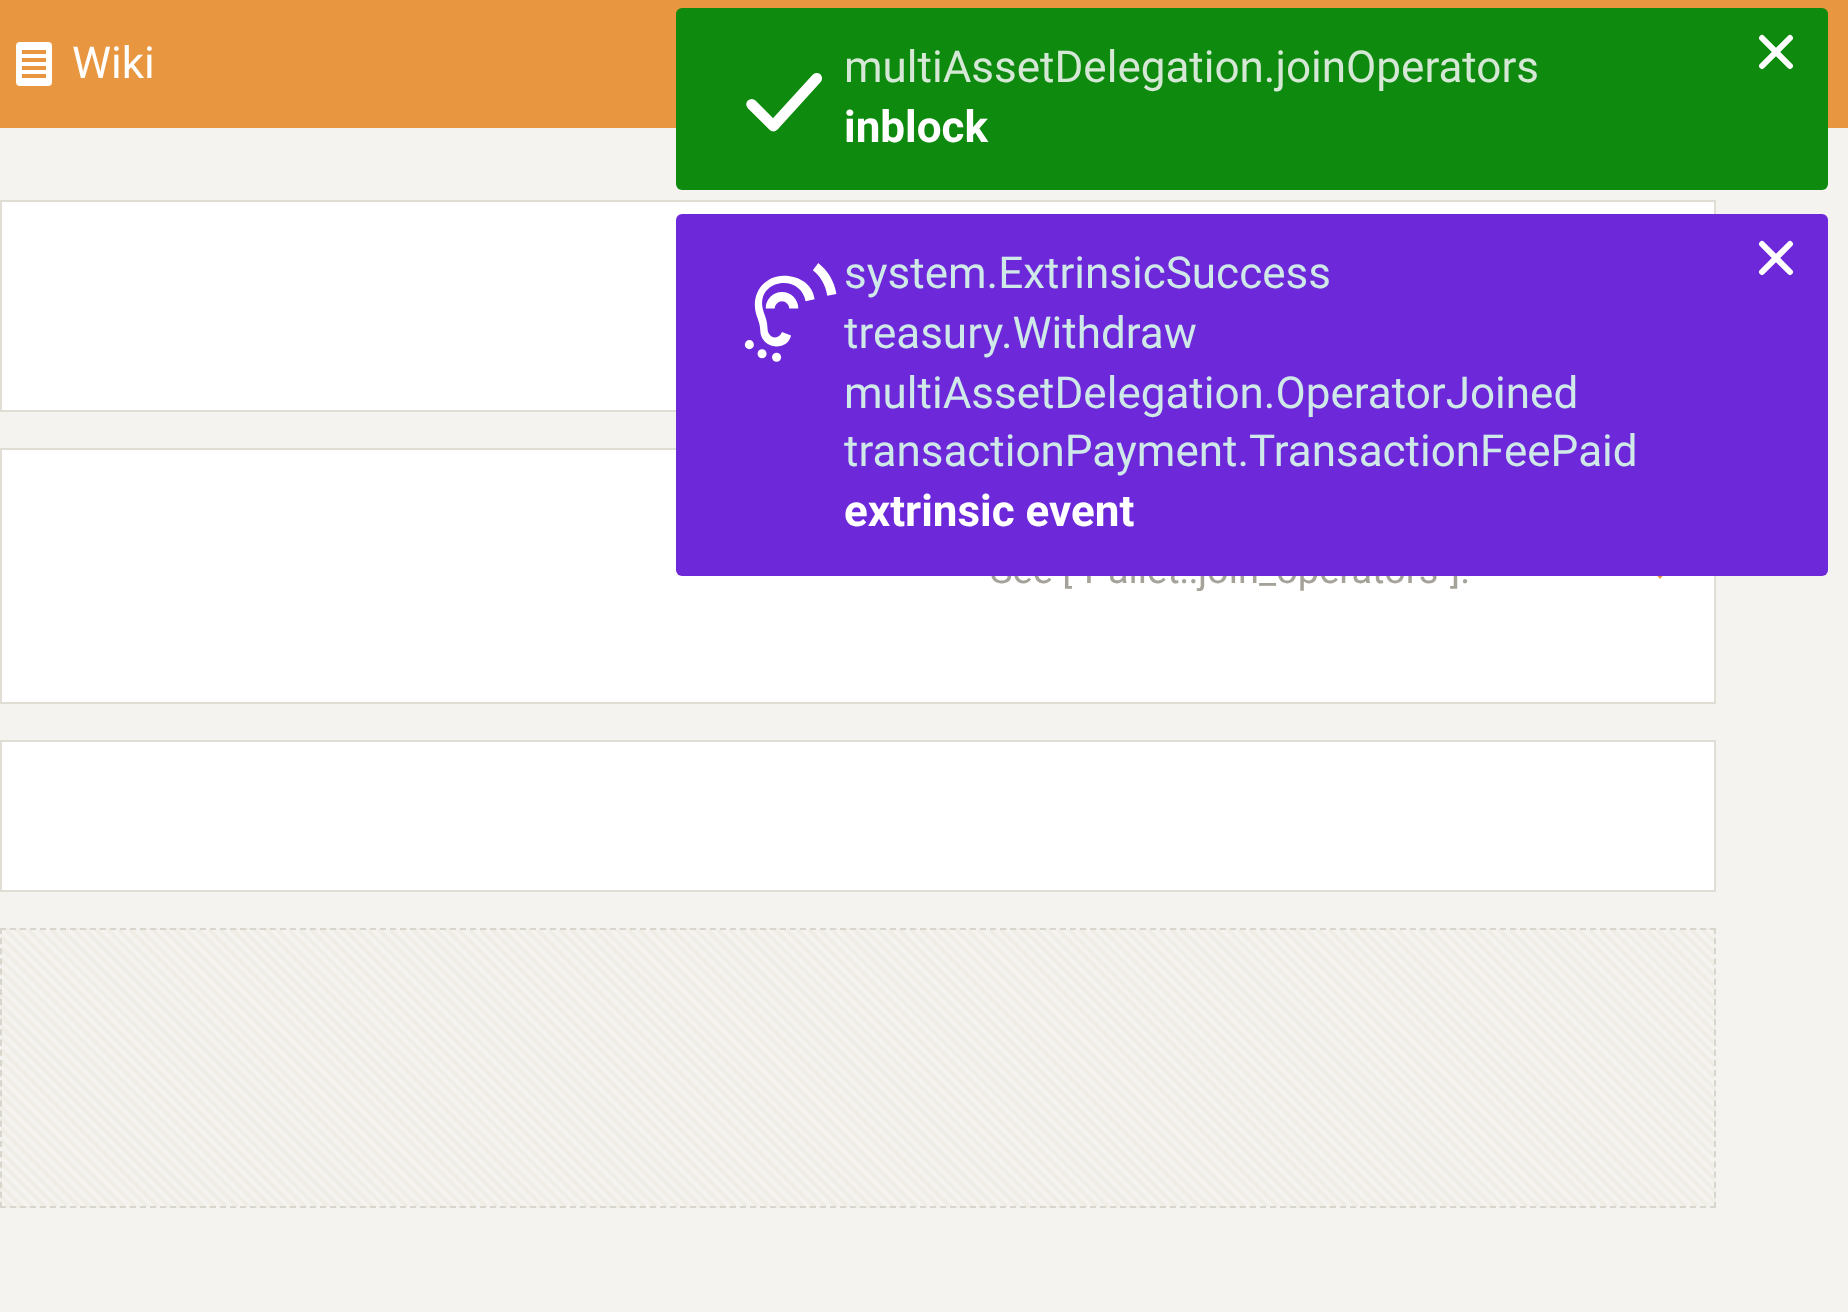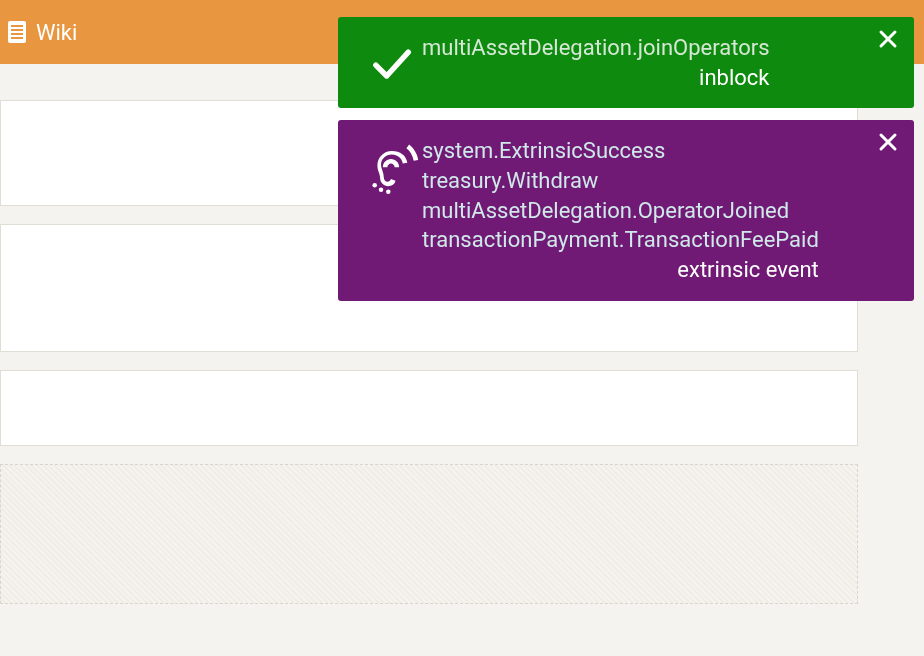--- a/index.html
+++ b/index.html
@@ -73,51 +73,51 @@
       width: 0;
       height: 0;
       border-left: 7px solid transparent;
       border-right: 7px solid transparent;
       border-top: 8px solid #e8963f;
       display: inline-block;
       flex-shrink: 0;
     }
     .notifications {
       position: absolute;
-      top: 17px;
+      top: 4px;
       right: 10px;
       width: 576px;
     }
     .notif {
       display: flex;
       align-items: flex-start;
       padding: 16px 44px 16px 22px;
       color: white;
       position: relative;
       margin-bottom: 12px;
       border-radius: 3px;
       overflow: hidden;
     }
     .notif-green { background: #0e8a0e; }
-    .notif-teal { background: #701a75; }
+    .notif-teal { background: #6d28d9; }
     .notif-icon {
       width: 62px;
       flex-shrink: 0;
       display: flex;
       justify-content: center;
       padding-top: 4px;
     }
     .notif-body {
       font-size: 22px;
       line-height: 1.35;
       color: #d5e8d5;
       min-width: 0;
     }
     .notif-teal .notif-body { color: #cfe8e8; }
-    .notif-body .strong { color: white; font-weight: 400; text-align: right; }
+    .notif-body .strong { color: white; font-weight: 700; }
     .close-btn {
       position: absolute;
       top: 10px;
       right: 14px;
       width: 24px;
       height: 24px;
       cursor: pointer;
       color: white;
     }
     .close-btn svg { width: 100%; height: 100%; }

